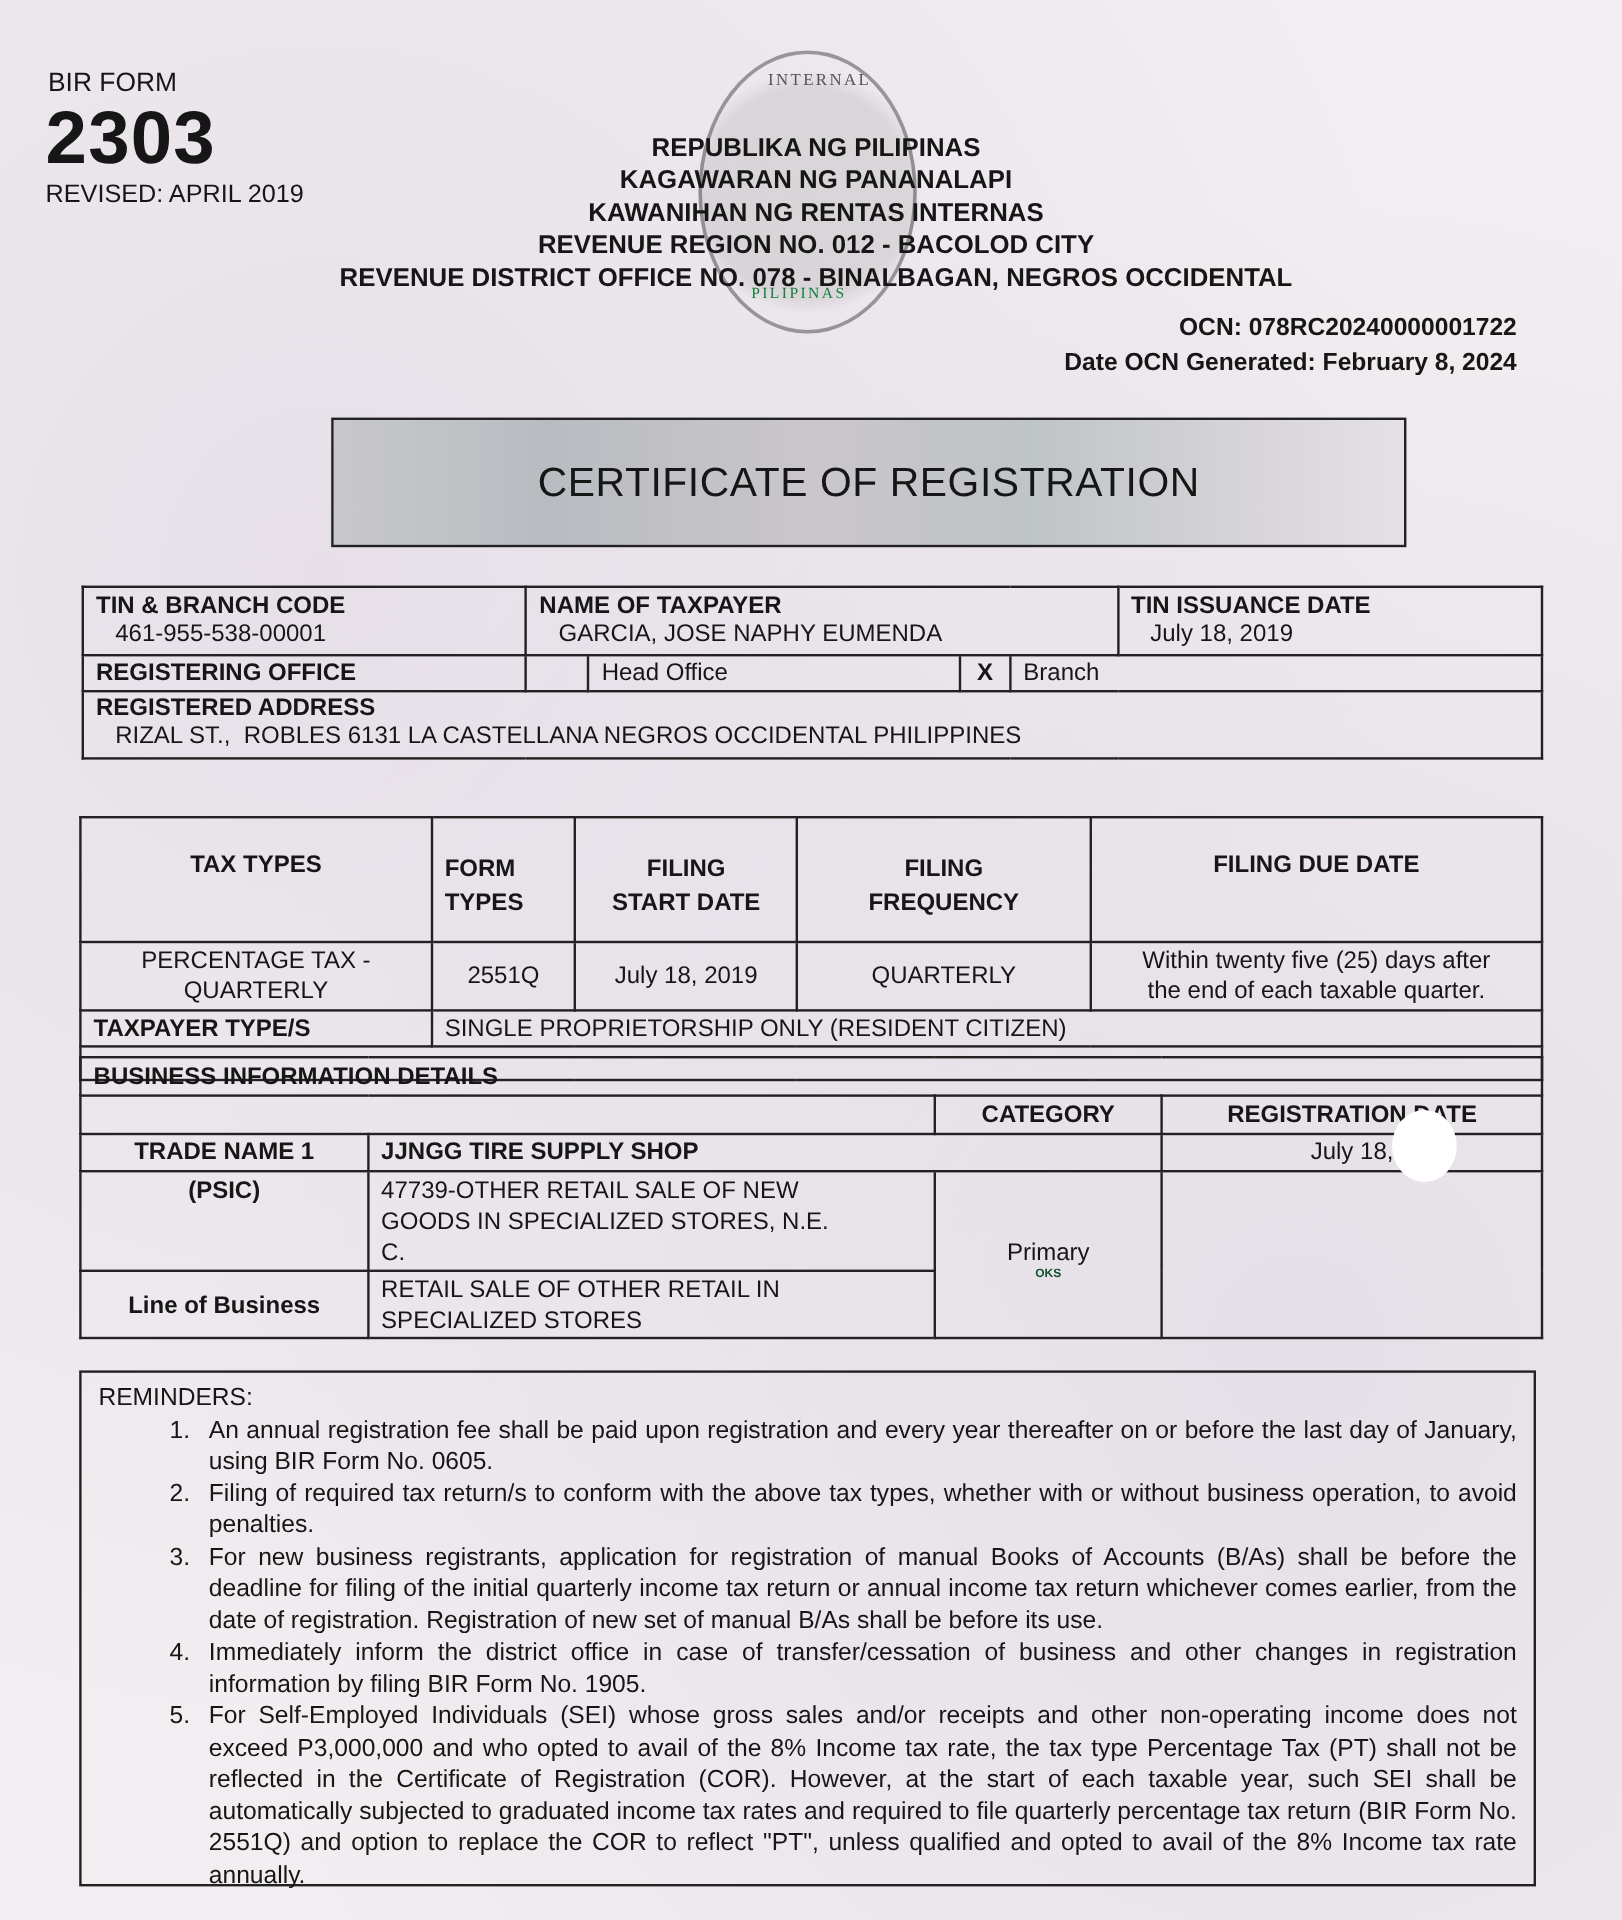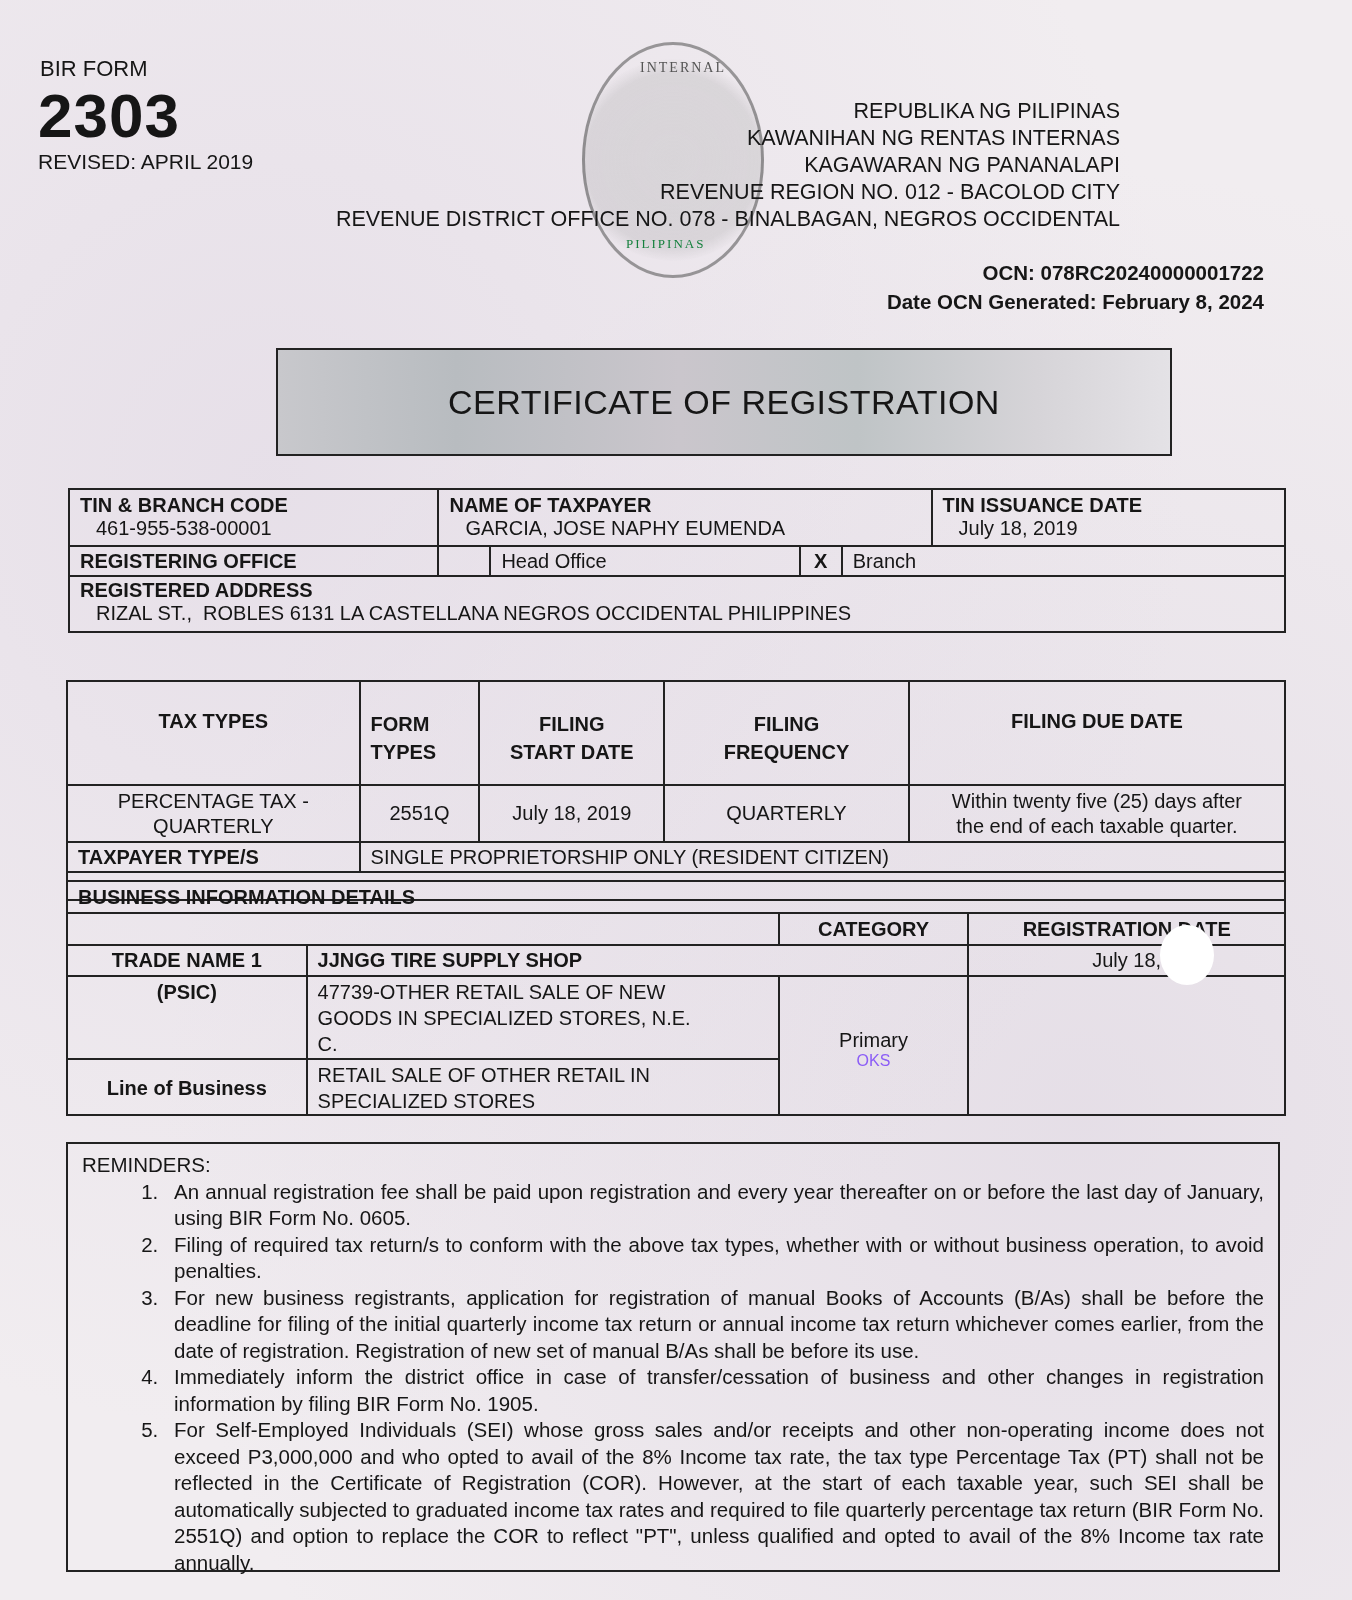--- a/index.html
+++ b/index.html
@@ -18,21 +18,21 @@
   .form-revised { left: 38px; top: 150px; font-size: 21px; }
 
   .seal {
     left: 582px; top: 42px; width: 176px; height: 230px;
     border-radius: 50%; border: 3px solid rgba(80,80,80,0.55);
     background: radial-gradient(circle, rgba(180,180,180,0.35), rgba(160,160,160,0.25) 60%, transparent 70%);
   }
   .seal-text-top { left: 640px; top: 60px; font-family: "Liberation Serif", serif; font-size: 14px; color: #555; letter-spacing: 2px; }
   .seal-text-bottom { left: 626px; top: 236px; font-family: "Liberation Serif", serif; font-size: 13px; color: #15803d; letter-spacing: 2px; }
 
-  .agency { left: 240px; top: 98px; width: 880px; text-align: right; font-weight: normal; font-size: 21.5px; line-height: 27px; }
+  .agency { left: 240px; top: 110px; width: 880px; text-align: center; font-weight: bold; font-size: 21.5px; line-height: 27px; }
   .agency div { white-space: nowrap; }
 
   .ocn { right: 88px; top: 258px; text-align: right; font-weight: bold; font-size: 20.5px; line-height: 29px; }
 
   .cor-box {
     left: 276px; top: 348px; width: 892px; height: 104px;
     border: 2px solid #222;
     background: linear-gradient(90deg, #c8c8cc, #b8bcc0 20%, #cac6cc 45%, #bfc4c6 65%, #d6d4d8 85%, #e4e2e6);
     display: flex; align-items: center; justify-content: center;
     font-size: 34px; letter-spacing: 0.5px;
@@ -46,37 +46,37 @@
 
   .reminders {
     left: 66px; top: 1142px; width: 1214px; height: 430px;
     border: 2px solid #222; box-sizing: border-box;
     font-size: 20.5px; line-height: 26.5px; padding: 8px 14px 0 14px;
   }
   .reminders ol { margin: 0; padding-left: 82px; }
   .reminders li { text-align: justify; padding-left: 10px; }
 
   .mask-blob { left: 1160px; top: 925px; width: 54px; height: 60px; border-radius: 50%; background: #fff; }
-  .stamp-faint { font-size: 16px; color: #8b5cf6; font-weight: normal; }
+  .stamp-faint { font-size: 10px; color: #14532d; font-weight: bold; }
 </style>
 </head>
 <body>
 
 <div class="abs form-label">BIR FORM</div>
 <div class="abs form-number">2303</div>
 <div class="abs form-revised">REVISED: APRIL 2019</div>
 
 <div class="abs seal"></div>
 <div class="abs seal-text-top">INTERNAL</div>
 <div class="abs seal-text-bottom">PILIPINAS</div>
 
 <div class="abs agency">
   <div>REPUBLIKA NG PILIPINAS</div>
+  <div>KAGAWARAN NG PANANALAPI</div>
   <div>KAWANIHAN NG RENTAS INTERNAS</div>
-  <div>KAGAWARAN NG PANANALAPI</div>
   <div>REVENUE REGION NO. 012 - BACOLOD CITY</div>
   <div>REVENUE DISTRICT OFFICE NO. 078 - BINALBAGAN, NEGROS OCCIDENTAL</div>
 </div>
 
 <div class="abs ocn">
   <div>OCN: 078RC20240000001722</div>
   <div>Date OCN Generated: February 8, 2024</div>
 </div>
 
 <div class="abs cor-box">

